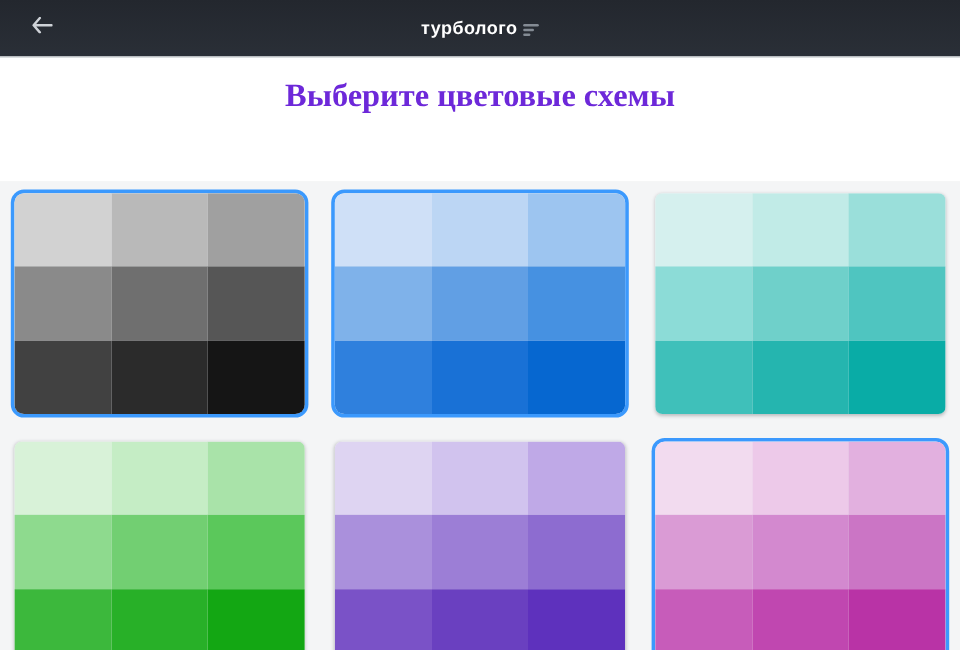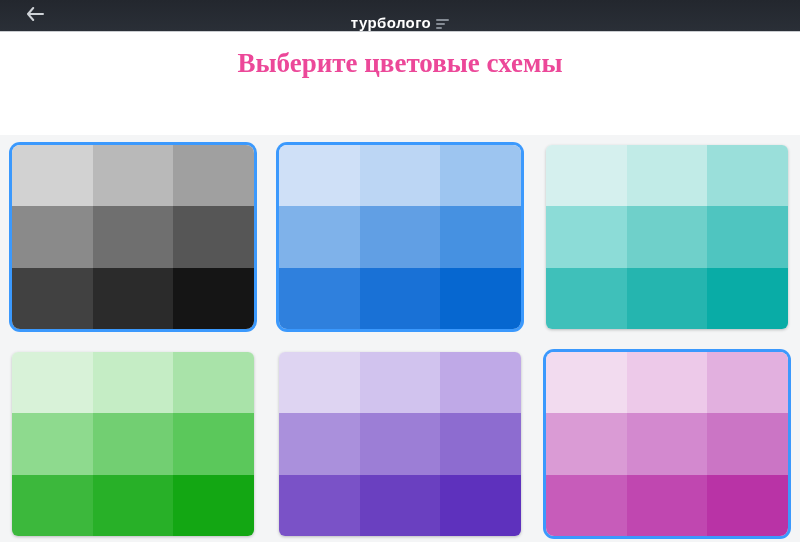--- a/index.html
+++ b/index.html
@@ -4,25 +4,25 @@
 <style>
   * { margin: 0; padding: 0; box-sizing: border-box; }
   html, body { width: 800px; height: 542px; overflow: hidden; }
   body {
     font-family: "Liberation Serif", serif;
     background: #f4f5f6;
   }
 
   
   .header {
-    height: 32px;
+    height: 48px;
     background: linear-gradient(#23272e, #2a2f37);
     border-bottom: 1px solid #c9ccd0;
     display: flex;
-    align-items: flex-end;
+    align-items: center;
     position: relative;
   }
   .back-btn {
     position: absolute;
     left: 18px;
     top: 0;
     height: 100%;
     display: flex;
     align-items: center;
     padding: 0 8px;
@@ -50,21 +50,21 @@
   
   .hero {
     background: #ffffff;
     height: 103px;
     text-align: center;
     padding-top: 13px;
   }
   .hero h1 {
     font-size: 27px;
     font-weight: bold;
-    color: #ec4899;
+    color: #6d28d9;
     line-height: 36px;
   }
   .hero p {
     margin-top: 9px;
     font-size: 14.5px;
     color: #7e8184;
   }
 
   
   .palette-section {

